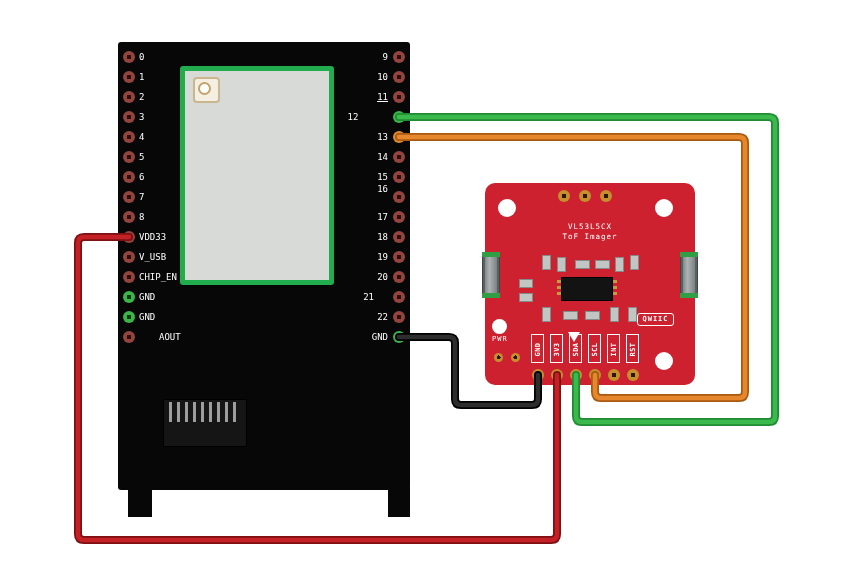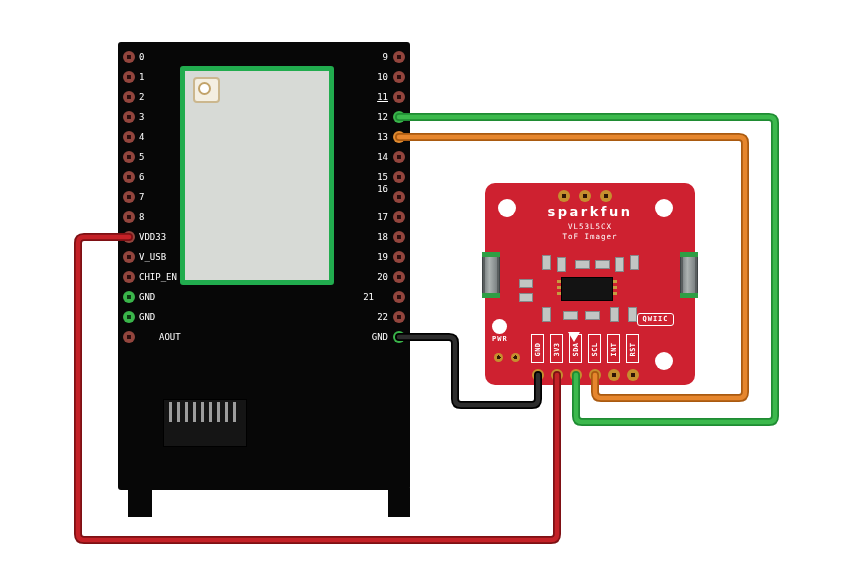--- a/index.html
+++ b/index.html
@@ -43,21 +43,21 @@
   .qwiic::before,.qwiic::after{content:"";position:absolute;left:-1px;right:-1px;height:5px;background:#2f9e45}
   .qwiic::before{top:-1px}.qwiic::after{bottom:-1px}
   .qwiic.left{left:-3px}.qwiic.right{left:195px}
   #sensor-ic{position:absolute;left:76px;top:94px;width:52px;height:24px;background:#131313;border:1px solid #000}
   #sensor-ic::before,#sensor-ic::after{content:"";position:absolute;top:2px;bottom:2px;width:4px;
     background:repeating-linear-gradient(180deg,#c69c3f 0 3px,transparent 3px 6px)}
   #sensor-ic::before{left:-5px}#sensor-ic::after{right:-5px}
   .smd{position:absolute;background:#c2c6c3;border:1px solid #85898a}
   .qwiic-label{position:absolute;left:152px;top:130px;width:37px;height:13px;border:1px solid #fff;border-radius:3px;
     color:#fff;font-size:7px;font-weight:bold;text-align:center;line-height:11px;letter-spacing:1px}
-  .pwr-label{position:absolute;left:7px;top:152px;width:28px;color:#fff;font-size:7px;font-weight:bold;letter-spacing:1px}
+  .pwr-label{position:absolute;left:7px;top:152px;width:28px;color:#fff;font-size:7px;font-weight:normal;letter-spacing:1px}
   .arrow{position:absolute;left:83px;top:149px;width:0;height:0;border-left:6px solid transparent;
     border-right:6px solid transparent;border-top:10px solid #fff;z-index:5}
 
   
   .vlabel{position:absolute;width:13px;height:29px;border:1px solid #fff;z-index:5}
   .vlabel span{position:absolute;left:-8px;top:9px;width:29px;height:11px;line-height:11px;font-size:7px;
     font-weight:bold;color:#fff;text-align:center;transform:rotate(-90deg);letter-spacing:.5px}
 
   #wire-svg{position:absolute;left:0;top:0;z-index:10}
 </style>
@@ -74,21 +74,20 @@
     </div>
     <div id="esp32-ic"></div>
   </div>
 
   <div id="sensor">
     <div class="hole" style="left:13px;top:16px;width:18px;height:18px"></div>
     <div class="hole" style="left:170px;top:16px;width:18px;height:18px"></div>
     <div class="hole" style="left:170px;top:169px;width:18px;height:18px"></div>
     <div class="hole" style="left:7px;top:136px;width:15px;height:15px"></div>
 
-    <div class="brand">sparkfun</div>
     <div class="model">VL53L5CX</div>
     <div class="subtitle">ToF Imager</div>
 
     <div class="qwiic left"></div>
     <div class="qwiic right"></div>
 
     <div id="sensor-ic"></div>
 
     <div class="smd" style="left:57px;top:72px;width:9px;height:15px"></div>
     <div class="smd" style="left:72px;top:74px;width:9px;height:15px"></div>
@@ -142,21 +141,21 @@
       <div class="pin-label" style="left: 139px; top: 312px;">GND</div>
       <div class="pin maroon" style="left: 123px; top: 331px;"></div>
       <div class="pin-label" style="left: 139px; top: 332px; margin-left: 20px;">AOUT</div>
       <div class="pin maroon" style="left: 393px; top: 51px;"></div>
       <div class="pin-label right" style="left: 318px; top: 52px;">9</div>
       <div class="pin maroon" style="left: 393px; top: 71px;"></div>
       <div class="pin-label right" style="left: 318px; top: 72px;">10</div>
       <div class="pin maroon" style="left: 393px; top: 91px;"></div>
       <div class="pin-label right" style="left: 318px; top: 92px; text-decoration: underline;">11</div>
       <div class="pin green" style="left: 393px; top: 111px;"></div>
-      <div class="pin-label right" style="left: 318px; top: 112px;">12</div>
+      <div class="pin-label right" style="left: 318px; top: 112px; text-align: center;">12</div>
       <div class="pin orange" style="left: 393px; top: 131px;"></div>
       <div class="pin-label right" style="left: 318px; top: 132px;">13</div>
       <div class="pin maroon" style="left: 393px; top: 151px;"></div>
       <div class="pin-label right" style="left: 318px; top: 152px;">14</div>
       <div class="pin maroon" style="left: 393px; top: 171px;"></div>
       <div class="pin-label right" style="left: 318px; top: 172px;">15</div>
       <div class="pin maroon" style="left: 393px; top: 191px;"></div>
       <div class="pin-label right" style="left: 318px; top: 184px;">16</div>
       <div class="pin maroon" style="left: 393px; top: 211px;"></div>
       <div class="pin-label right" style="left: 318px; top: 212px;">17</div>

